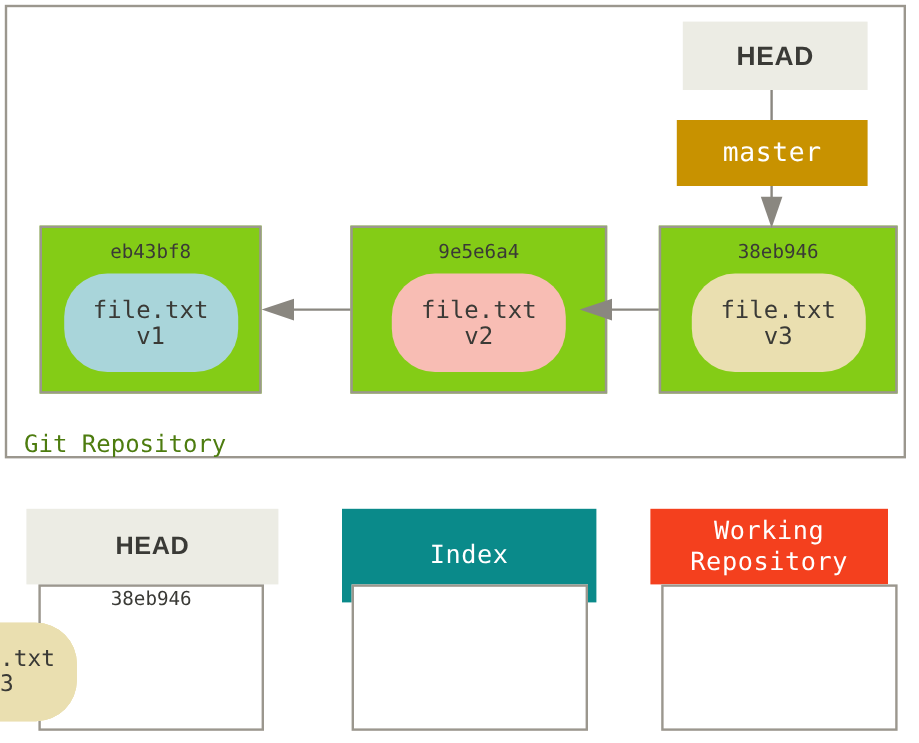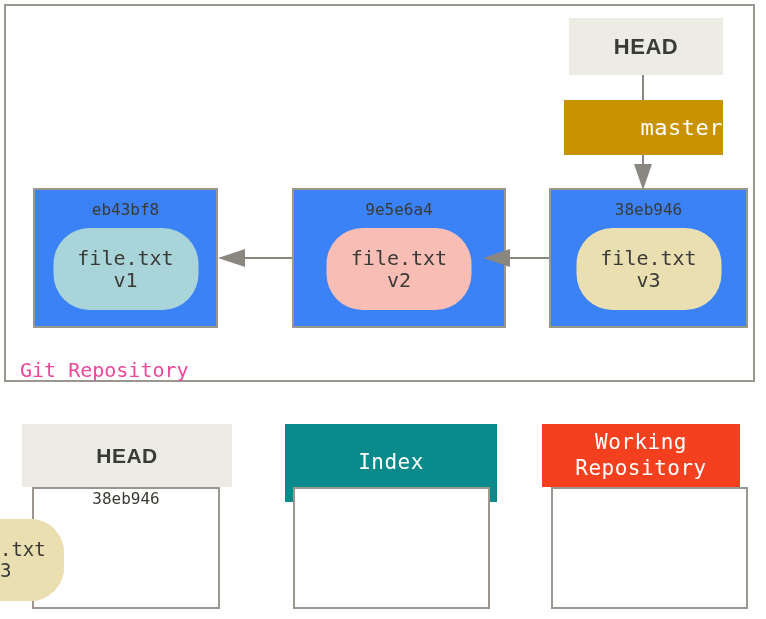--- a/index.html
+++ b/index.html
@@ -35,21 +35,21 @@
     border: 2px solid #9b978e;
     background: #ffffff;
     box-sizing: border-box;
   }
   .repo-label {
     position: absolute;
     left: 14px;
     top: 352px;
     font-family: "DejaVu Sans Mono", monospace;
     font-size: 20px;
-    color: #ec4899;
+    color: #4d7c0f;
     letter-spacing: 0px;
     white-space: nowrap;
   }
 
   
   .head-pointer {
     position: absolute;
     left: 569px;
     top: 18px;
     width: 154px;
@@ -71,37 +71,37 @@
   
   .branch-box {
     position: absolute;
     left: 564px;
     top: 100px;
     width: 159px;
     height: 55px;
     background: #c89200;
     display: flex;
     align-items: center;
-    justify-content: flex-end;
+    justify-content: center;
     box-sizing: border-box;
   }
   .branch-box .label {
     font-family: "DejaVu Sans Mono", monospace;
     font-size: 22px;
     color: #ffffff;
     letter-spacing: 0.5px;
   }
 
   
   .commit-box {
     position: absolute;
     top: 188px;
     height: 140px;
     border: 2px solid #9b978e;
-    background: #3b82f6;
+    background: #84cc16;
     box-sizing: border-box;
   }
   .commit-box.c1 { left: 33px;  width: 185px; }
   .commit-box.c2 { left: 292px; width: 214px; }
   .commit-box.c3 { left: 549px; width: 199px; }
 
   .commit-hash {
     position: absolute;
     top: 10px;
     left: 0;

